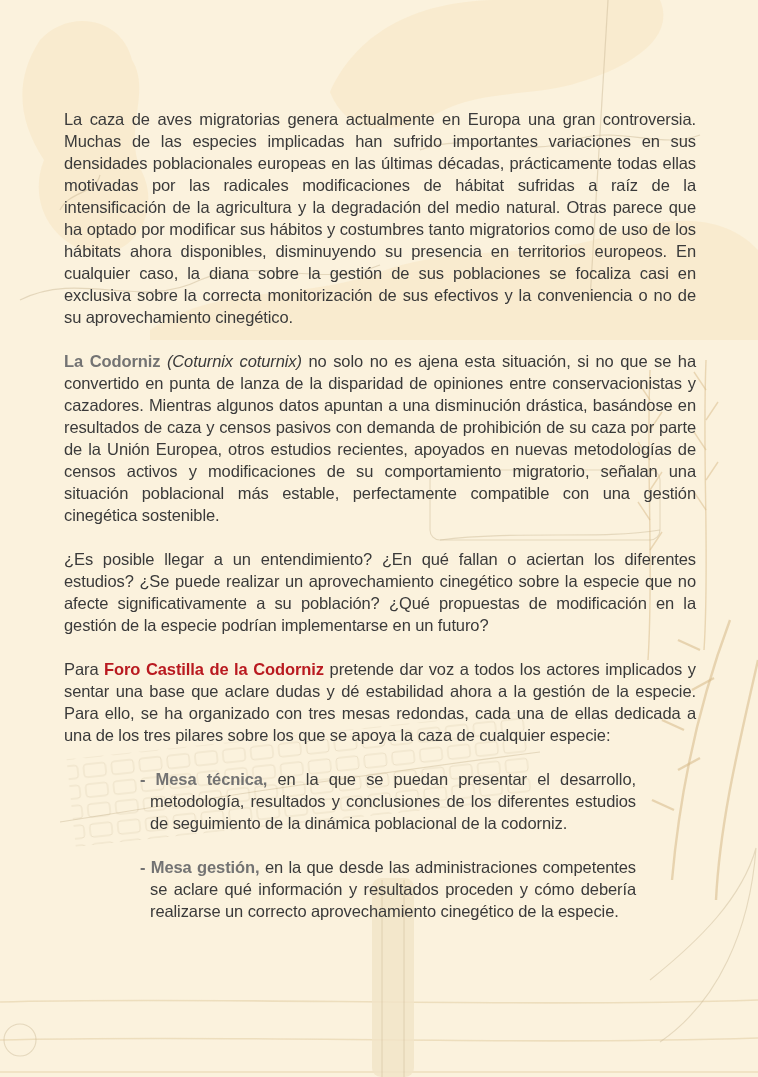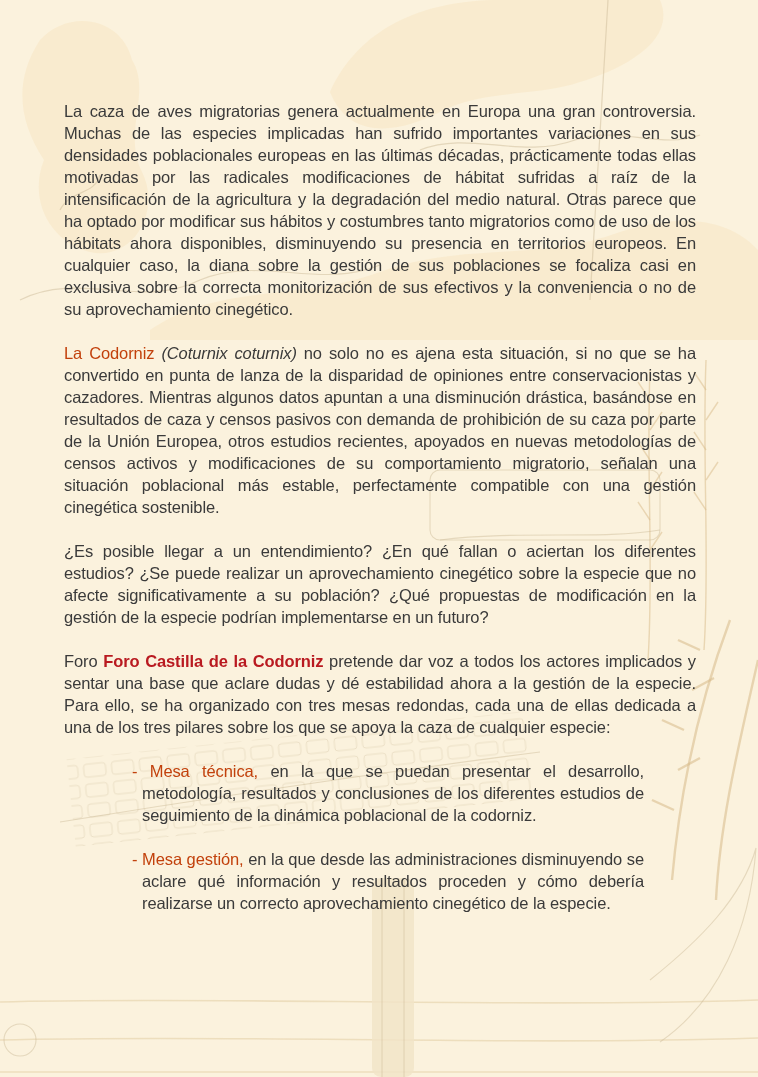--- a/index.html
+++ b/index.html
@@ -32,27 +32,27 @@
   .wood{fill:none;stroke:var(--wood);stroke-width:1.6;opacity:.6;}
   .sketchline{fill:none;stroke:var(--sketch);stroke-width:1.1;opacity:.45;}
   .pencil{fill:#F1E3C7;opacity:.8;}
   .content{
     position:absolute;left:64px;top:100px;width:632px;
     z-index:1;
     font-size:16.5px;line-height:22px;
     text-align:justify;
     letter-spacing:-0.1px;
   }
-  .content p{margin:0 0 22px 0;}
-  .content strong{font-weight:400;color:#c2410c;}
+  .content p{margin:8px 0 22px 0;}
+  .content strong{font-weight:700;color:#737373;}
   .content em{}
   .highlight-red{color:var(--accent);font-weight:700;}
   ul.mesas{
     list-style:none;
-    margin:4px;
+    margin:12px;
     padding:0 48px 0 64px;
   }
   ul.mesas li{
     margin:0 0 22px 0;
     padding-left:10px;
     text-indent:-10px;
     text-align:justify;
   }
 </style>
 </head>
@@ -109,29 +109,29 @@
 
   <p>
     <strong>La Codorniz</strong>
     <em>(Coturnix coturnix)</em>
     <span>no solo no es ajena esta situación, si no que se ha convertido en punta de lanza de la disparidad de opiniones entre conservacionistas y cazadores. Mientras algunos datos apuntan a una disminución drástica, basándose en resultados de caza y censos pasivos con demanda de prohibición de su caza por parte de la Unión Europea, otros estudios recientes, apoyados en nuevas metodologías de censos activos y modificaciones de su comportamiento migratorio, señalan una situación poblacional más estable, perfectamente compatible con una gestión cinegética sostenible.</span>
   </p>
 
   <p>¿Es posible llegar a un entendimiento? ¿En qué fallan o aciertan los diferentes estudios? ¿Se puede realizar un aprovechamiento cinegético sobre la especie que no afecte significativamente a su población? ¿Qué propuestas de modificación en la gestión de la especie podrían implementarse en un futuro?</p>
 
   <p>
-    <span>Foro</span>
+    <span>Para</span>
     <span class="highlight-red">Foro Castilla de la Codorniz</span>
     <span>pretende dar voz a todos los actores implicados y sentar una base que aclare dudas y dé estabilidad ahora a la gestión de la especie. Para ello, se ha organizado con tres mesas redondas, cada una de ellas dedicada a una de los tres pilares sobre los que se apoya la caza de cualquier especie:</span>
   </p>
 
   <ul class="mesas">
     <li>
       <strong>- Mesa técnica,</strong>
       <span>en la que se puedan presentar el desarrollo, metodología, resultados y conclusiones de los diferentes estudios de seguimiento de la dinámica poblacional de la codorniz.</span>
     </li>
     <li>
       <strong>- Mesa gestión,</strong>
-      <span>en la que desde las administraciones disminuyendo se aclare qué información y resultados proceden y cómo debería realizarse un correcto aprovechamiento cinegético de la especie.</span>
+      <span>en la que desde las administraciones competentes se aclare qué información y resultados proceden y cómo debería realizarse un correcto aprovechamiento cinegético de la especie.</span>
     </li>
   </ul>
 
 </main>
 
 </body></html>

